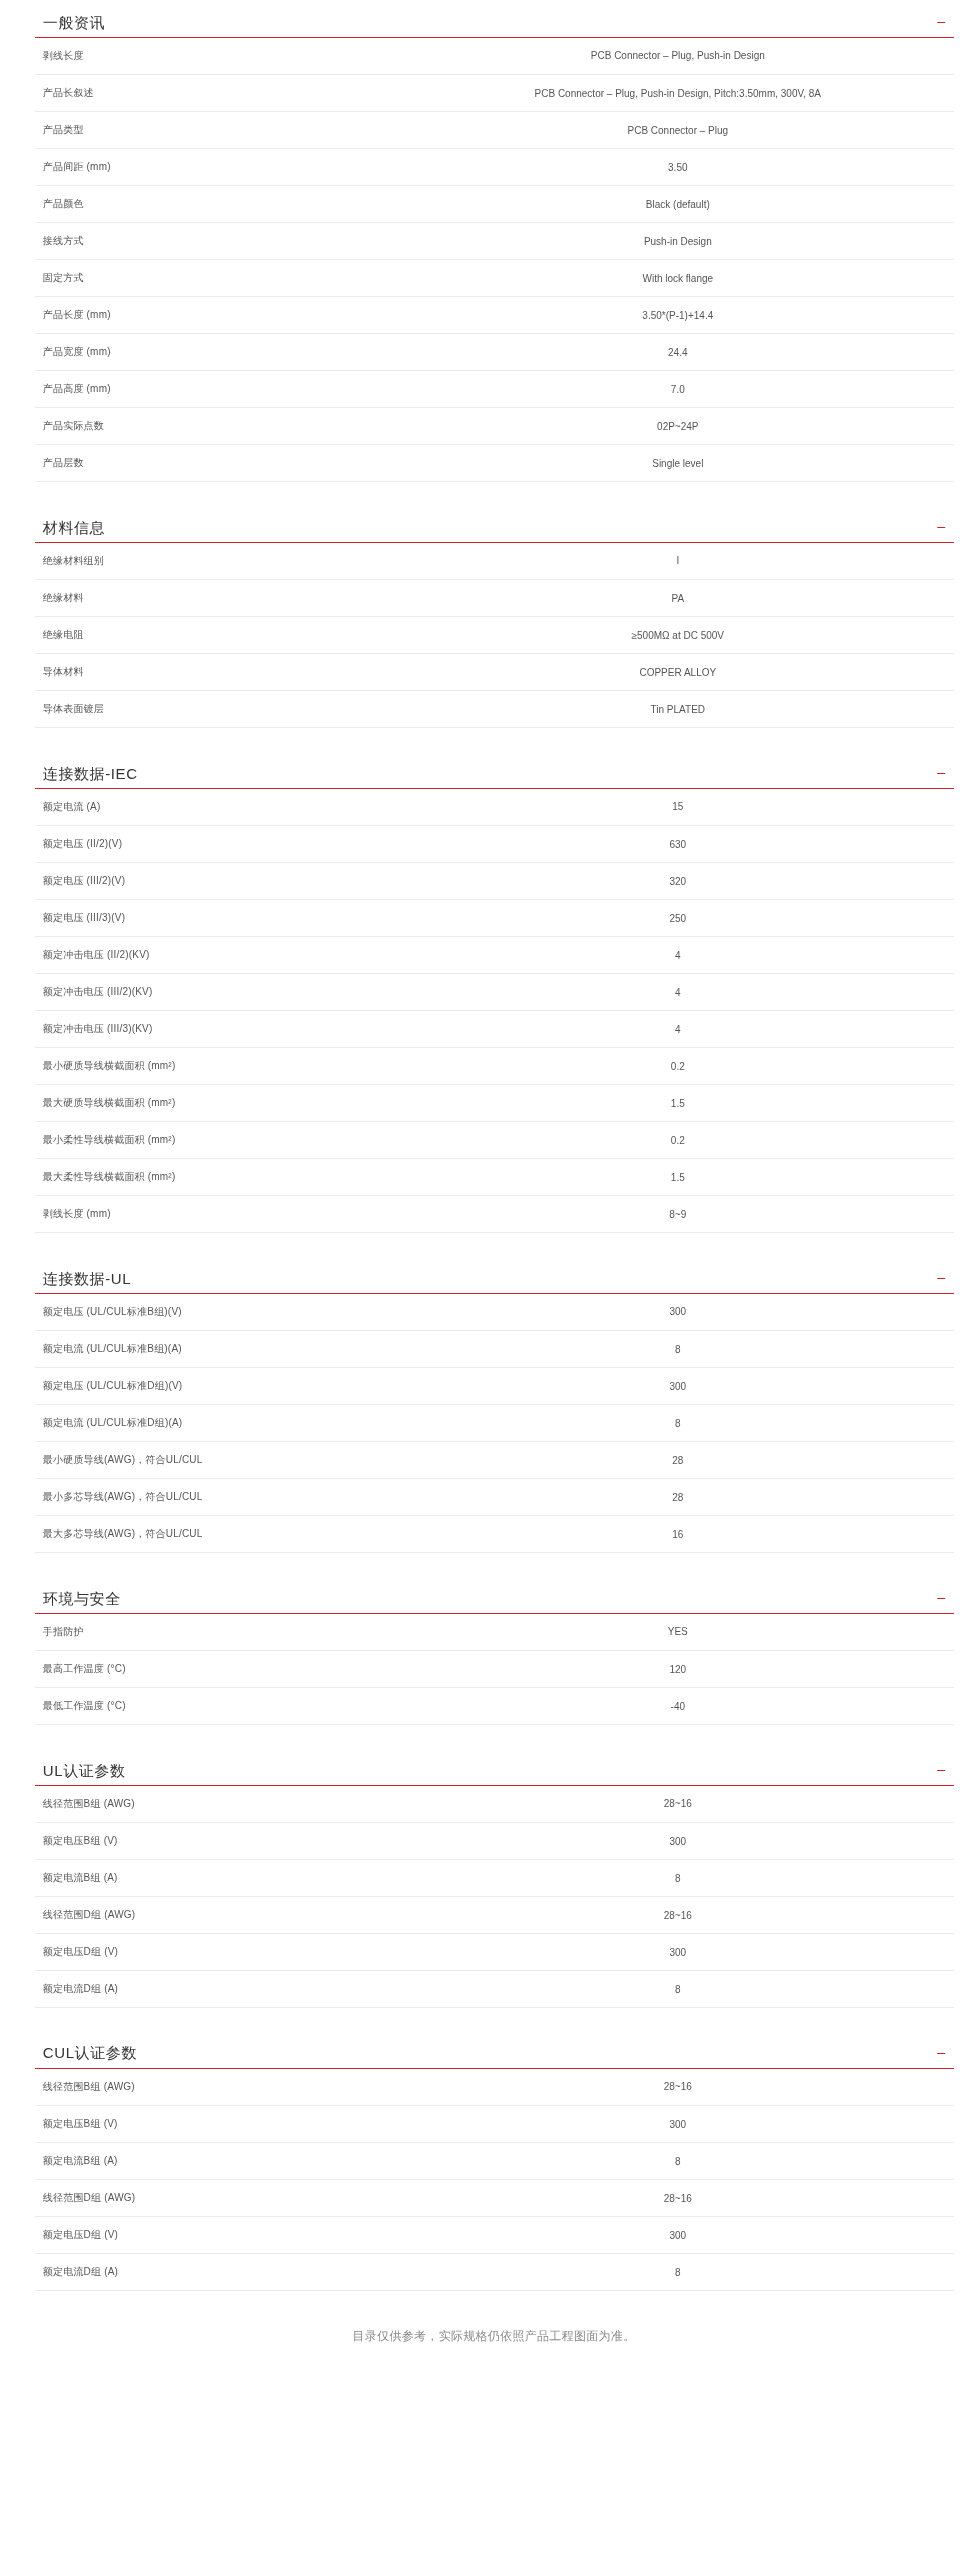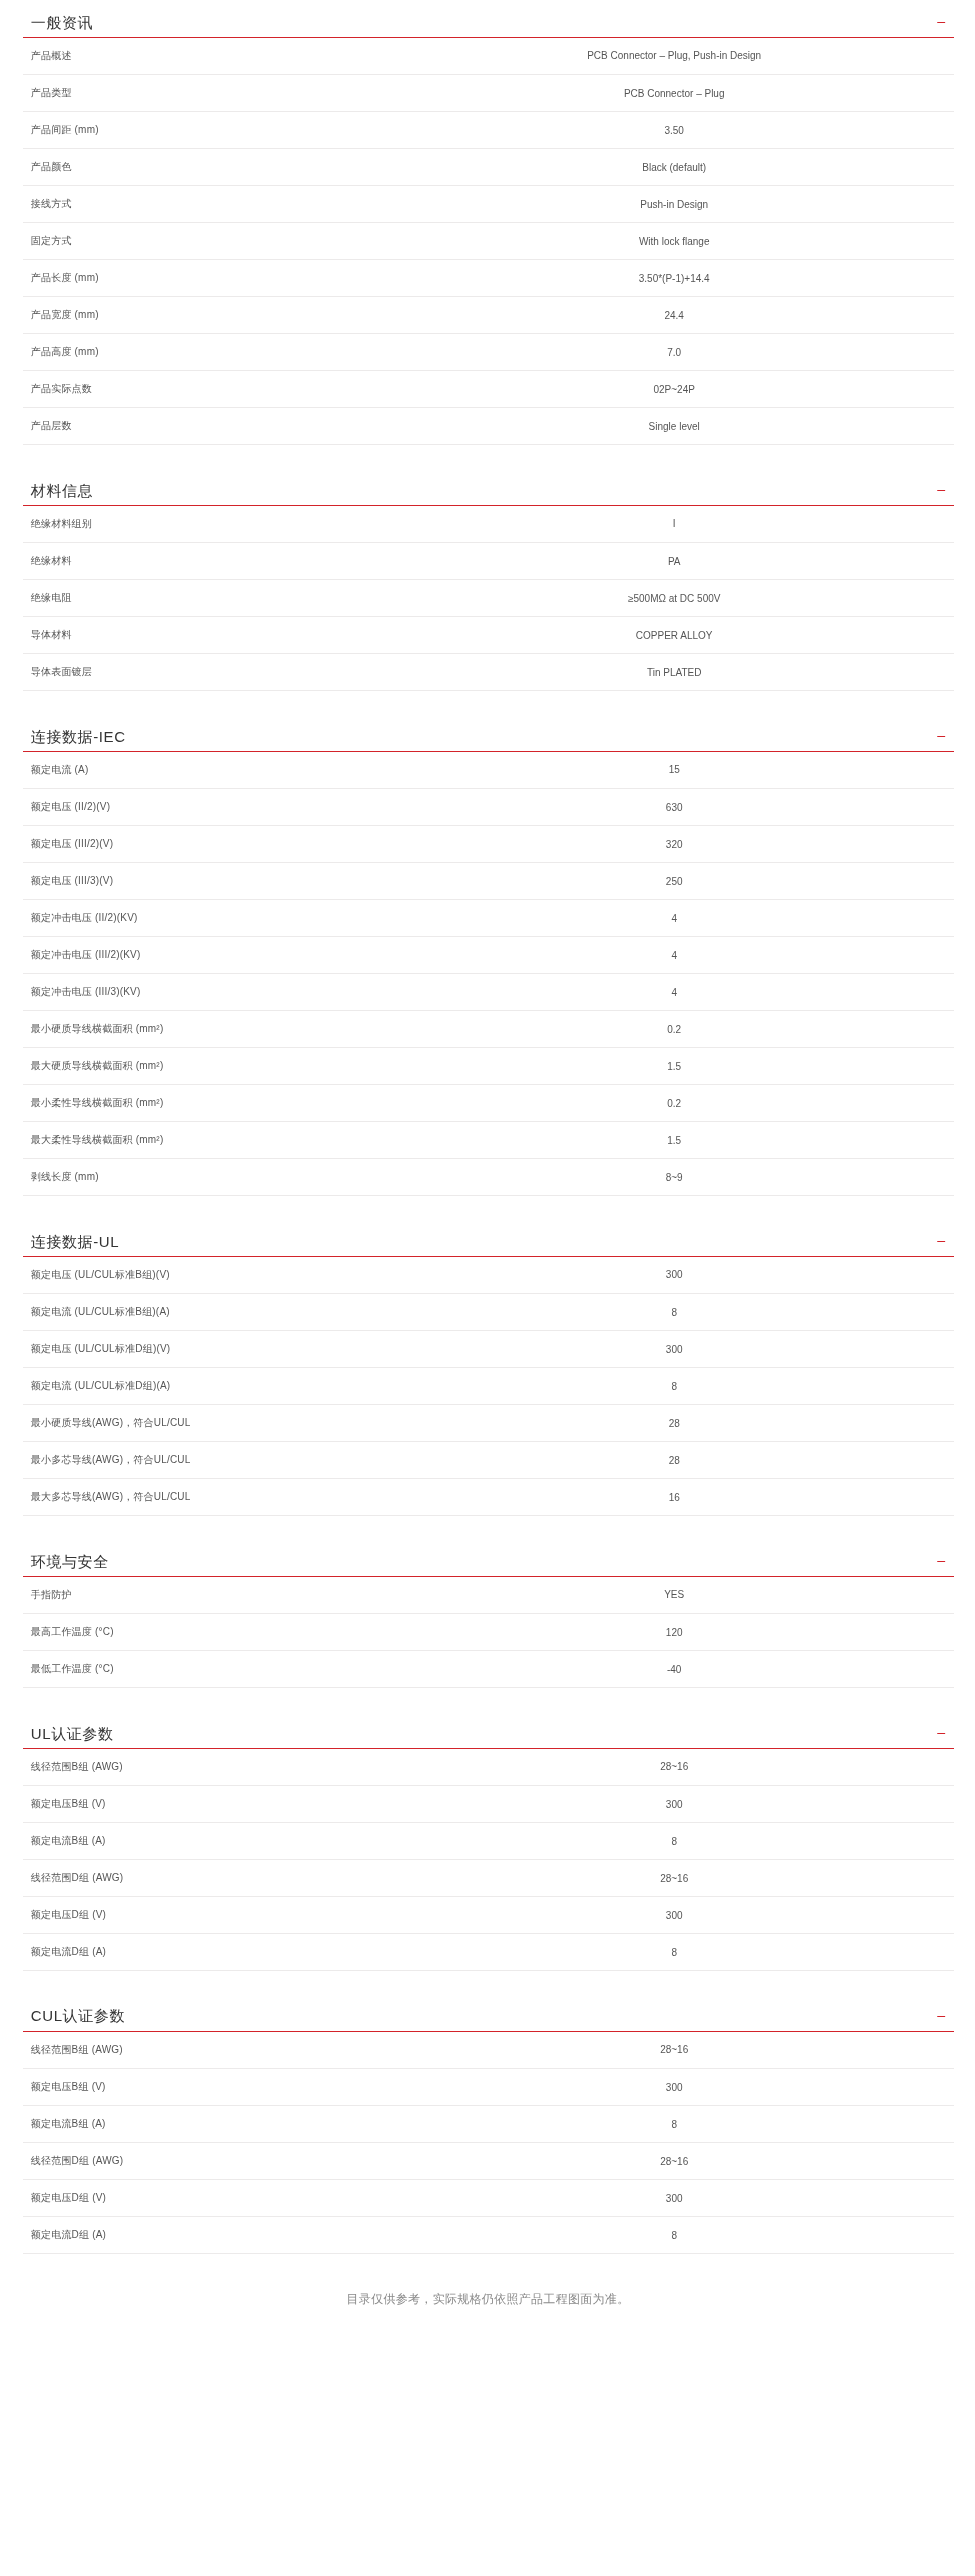--- a/index.html
+++ b/index.html
@@ -9,21 +9,21 @@
     background: #ffffff;
   }
   body {
     width: 976px;
     font-family: "Liberation Sans", sans-serif;
     color: #444444;
     -webkit-font-smoothing: antialiased;
   }
   .page {
     width: 976px;
-    padding: 0 0 24px 0;
+    padding: 0 0 24px 12px;
   }
   .section {
     margin: 0 0 37px 0;
   }
   .section:first-child { margin-top: 14.2px; }
 
   .section-head {
     display: flex;
     align-items: flex-end;
     justify-content: space-between;
@@ -86,22 +86,26 @@
 <div class="page">
   <div id="sections-root">
       <div class="section">
         <div class="section-head">
           <div class="section-title">一般资讯</div>
           <div class="section-toggle">–</div>
         </div>
         <table class="spec">
           <tbody>
             <tr>
-              <td class="label">产品概述</td>
+              <td class="label">剥线长度</td>
               <td class="value">PCB Connector – Plug, Push-in Design</td>
+            </tr>
+            <tr>
+              <td class="label">产品长叙述</td>
+              <td class="value">PCB Connector – Plug, Push-in Design, Pitch:3.50mm, 300V, 8A</td>
             </tr>
             <tr>
               <td class="label">产品类型</td>
               <td class="value">PCB Connector – Plug</td>
             </tr>
             <tr>
               <td class="label">产品间距 (mm)</td>
               <td class="value">3.50</td>
             </tr>
             <tr>

